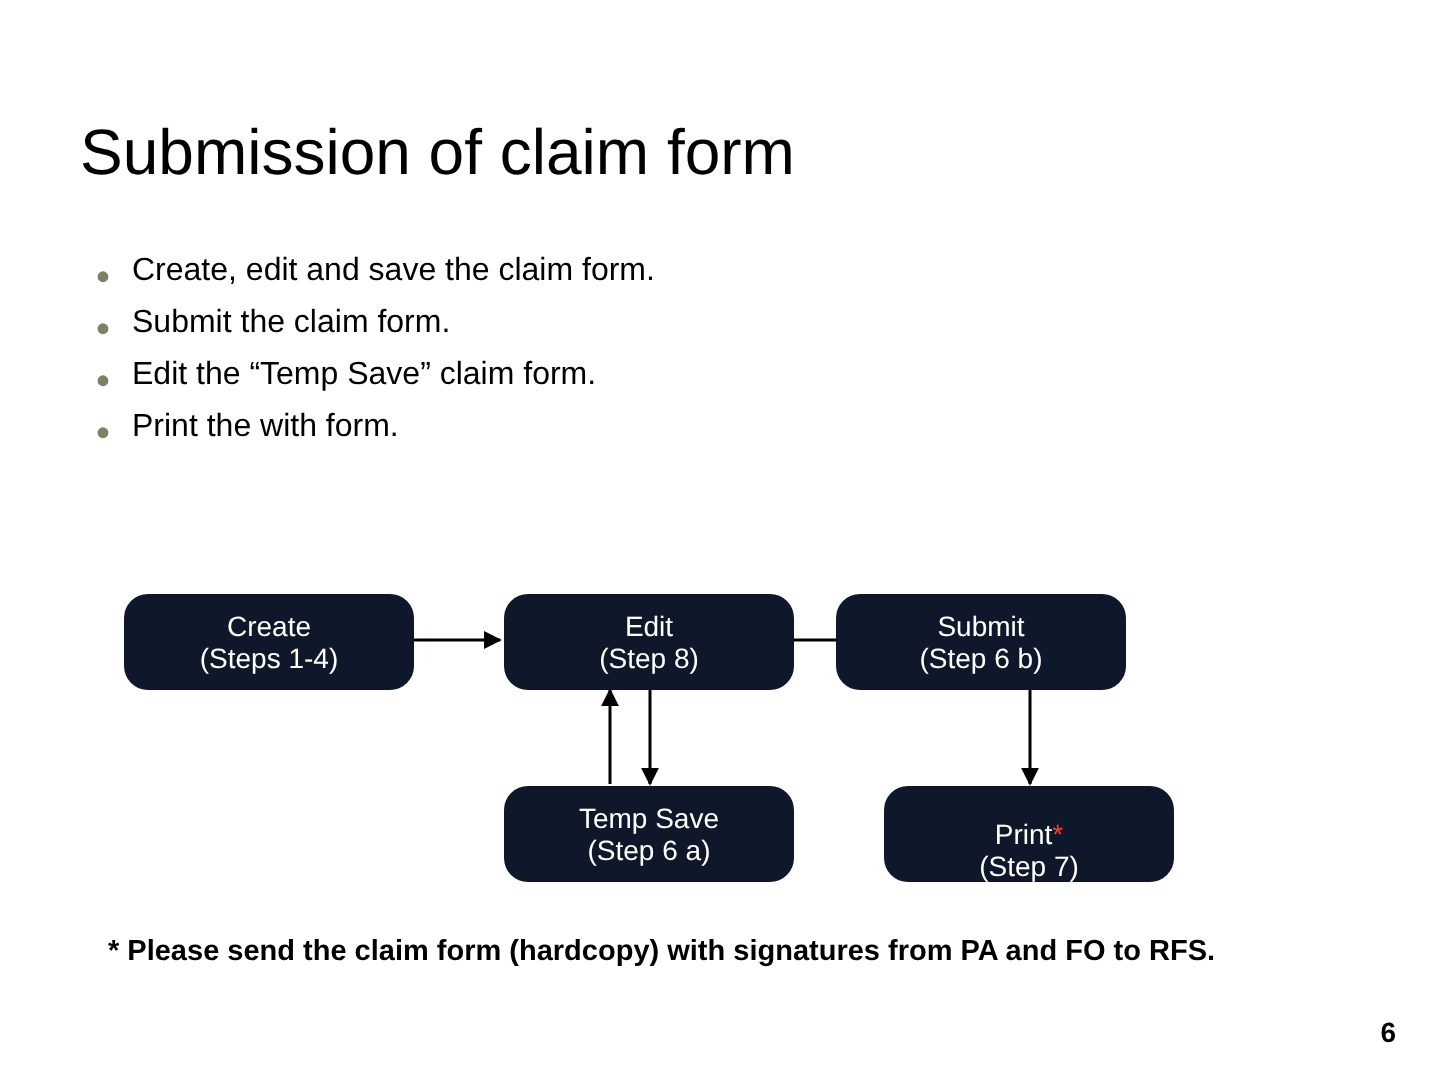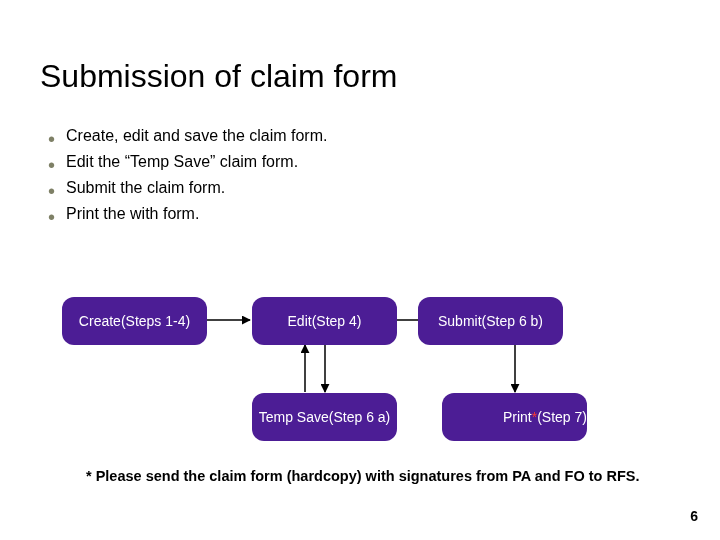--- a/index.html
+++ b/index.html
@@ -52,41 +52,40 @@
     left: 0;
     top: 0;
     width: 720px;
     height: 540px;
     pointer-events: none;
   }
   .node {
     position: absolute;
     width: 145px;
     height: 48px;
-    background: #4c1d95;
+    background: #0f172a;
     border-radius: 12px;
     color: #fff;
     font-size: 14px;
     line-height: 1.15;
     text-align: center;
     display: flex;
-    flex-direction: row;
+    flex-direction: column;
     justify-content: center;
     align-items: center;
     font-weight: 400;
   }
   .node .l1, .node .l2 { display: block; }
   .node .star { color: #ff3b30; }
   .footnote {
     position: absolute;
     left: 54px;
     top: 468px;
     font-size: 14.5px;
     font-weight: 700;
-    margin-left: 32px;
   }
   .pagenum {
     position: absolute;
     right: 22px;
     bottom: 16px;
     font-size: 14px;
     font-weight: 700;
   }
   svg.connectors {
     position: absolute;
@@ -98,22 +97,22 @@
 </style>
 </head>
 <body>
 
 <div class="slide">
 
   <div class="title">Submission of claim form</div>
 
   <div class="bullets">
     <div class="bullet">Create, edit and save the claim form.</div>
+    <div class="bullet">Submit the claim form.</div>
     <div class="bullet">Edit the “Temp Save” claim form.</div>
-    <div class="bullet">Submit the claim form.</div>
     <div class="bullet">Print the with form.</div>
   </div>
 
   <svg class="connectors" viewBox="0 0 720 540">
     <defs>
       <marker id="arrow" viewBox="0 0 10 10" refX="9" refY="5" markerWidth="6" markerHeight="6" orient="auto-start-reverse">
         <path d="M 0 0 L 10 5 L 0 10 z" fill="#000"></path>
       </marker>
     </defs>
 
@@ -129,21 +128,21 @@
   </svg>
 
   <div class="diagram">
 
     <div class="node" style="left:62px; top:297px;">
       <span class="l1">Create</span>
       <span class="l2">(Steps 1-4)</span>
     </div>
     <div class="node" style="left:252px; top:297px;">
       <span class="l1">Edit</span>
-      <span class="l2">(Step 4)</span>
+      <span class="l2">(Step 8)</span>
     </div>
     <div class="node" style="left:418px; top:297px;">
       <span class="l1">Submit</span>
       <span class="l2">(Step 6 b)</span>
     </div>
 
     <div class="node" style="left:252px; top:393px;">
       <span class="l1">Temp Save</span>
       <span class="l2">(Step 6 a)</span>
     </div>

